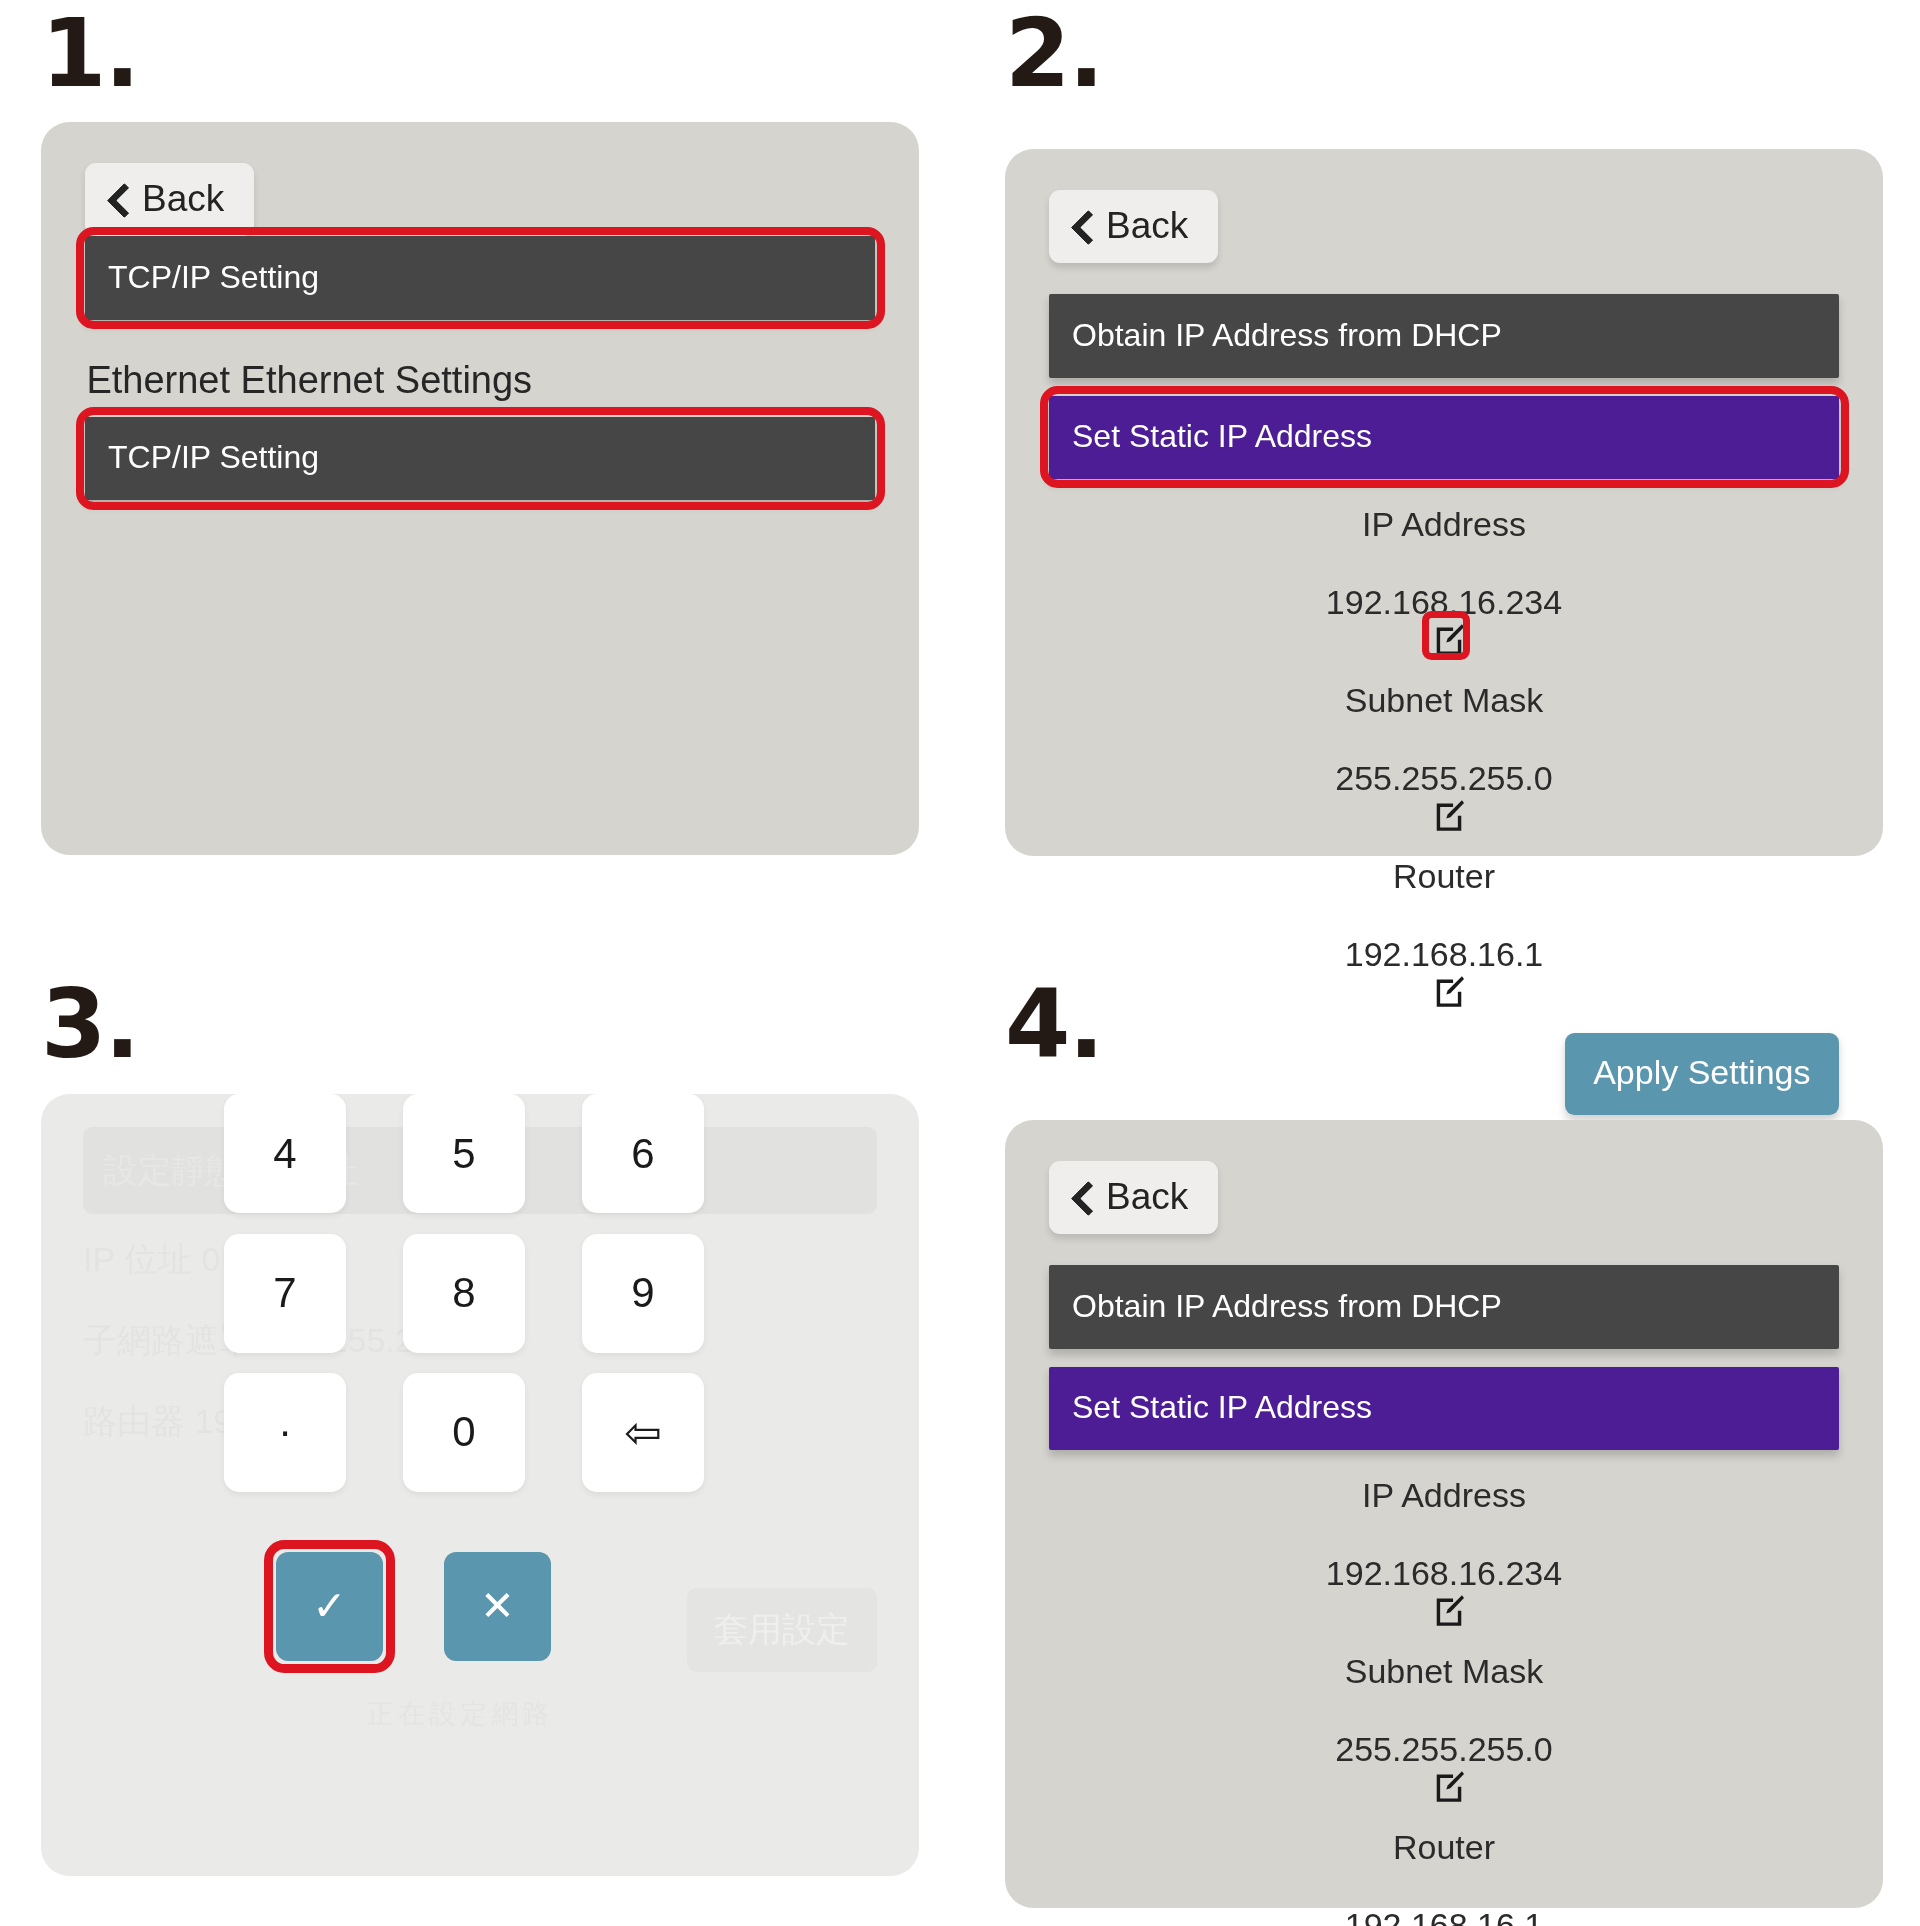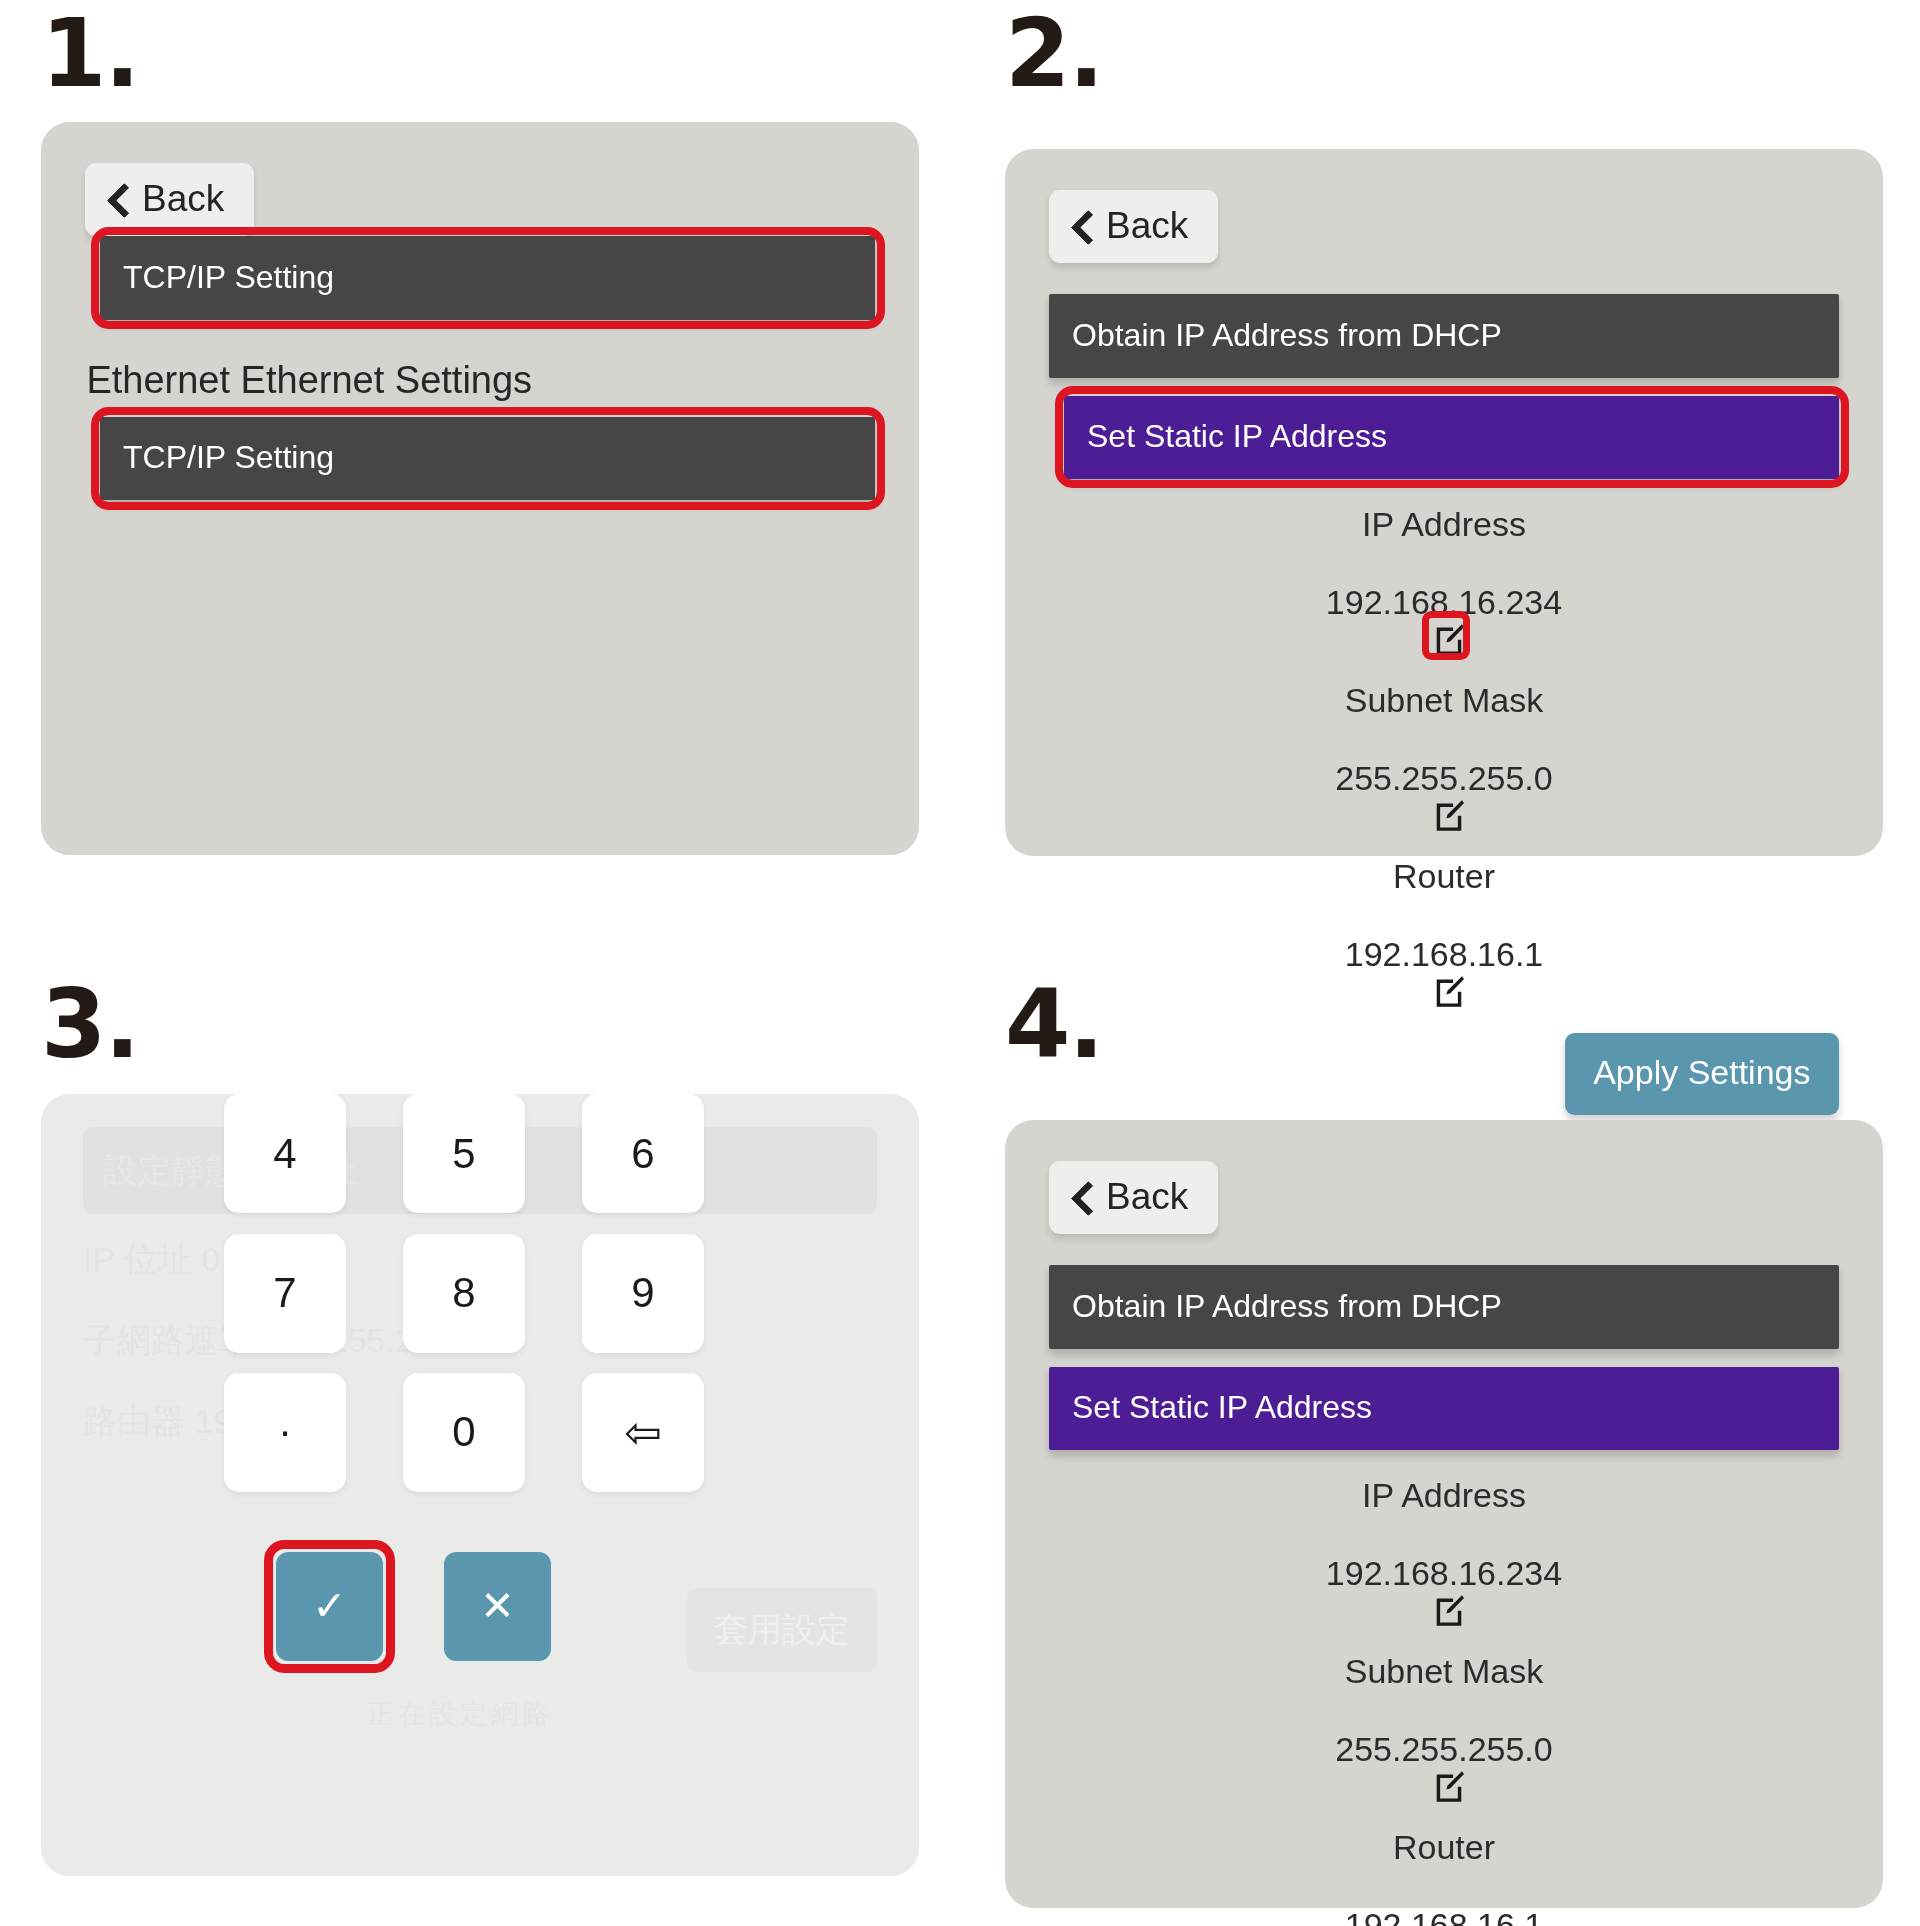--- a/index.html
+++ b/index.html
@@ -114,21 +114,20 @@
     box-shadow: 0 5.4px 8.1px rgba(0,0,0,0.18);
     cursor: pointer;
     margin-bottom: 17.7px;
   }
   .dark-btn.selected { background: #4c1d95; }
 
   .hl-wrap {
     position: relative;
     display: block;
     margin-bottom: 20.4px;
-    margin-left: 15px;
   }
   .hl-wrap > .dark-btn { margin-bottom: 0; }
   .hl-ring {
     position: absolute;
     left: -9.5px; top: -9.5px; right: -9.5px; bottom: -9.5px;
     border: 8.8px solid #dd1521;
     border-radius: 17.7px;
     pointer-events: none;
   }
 

